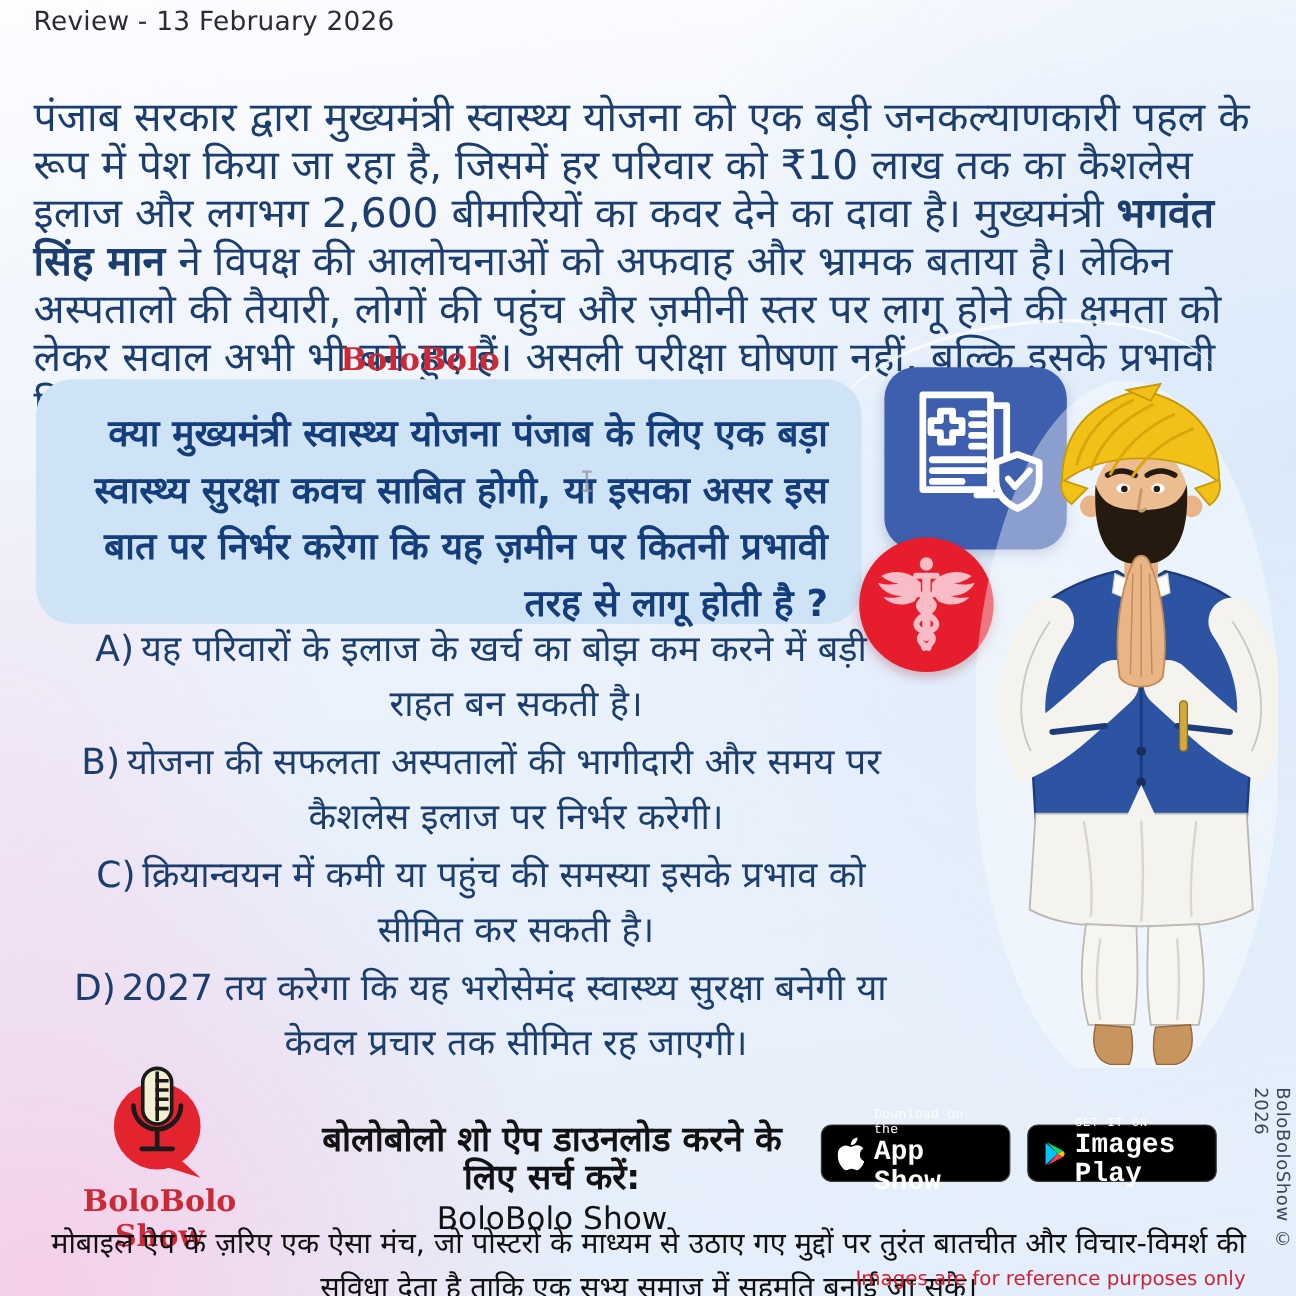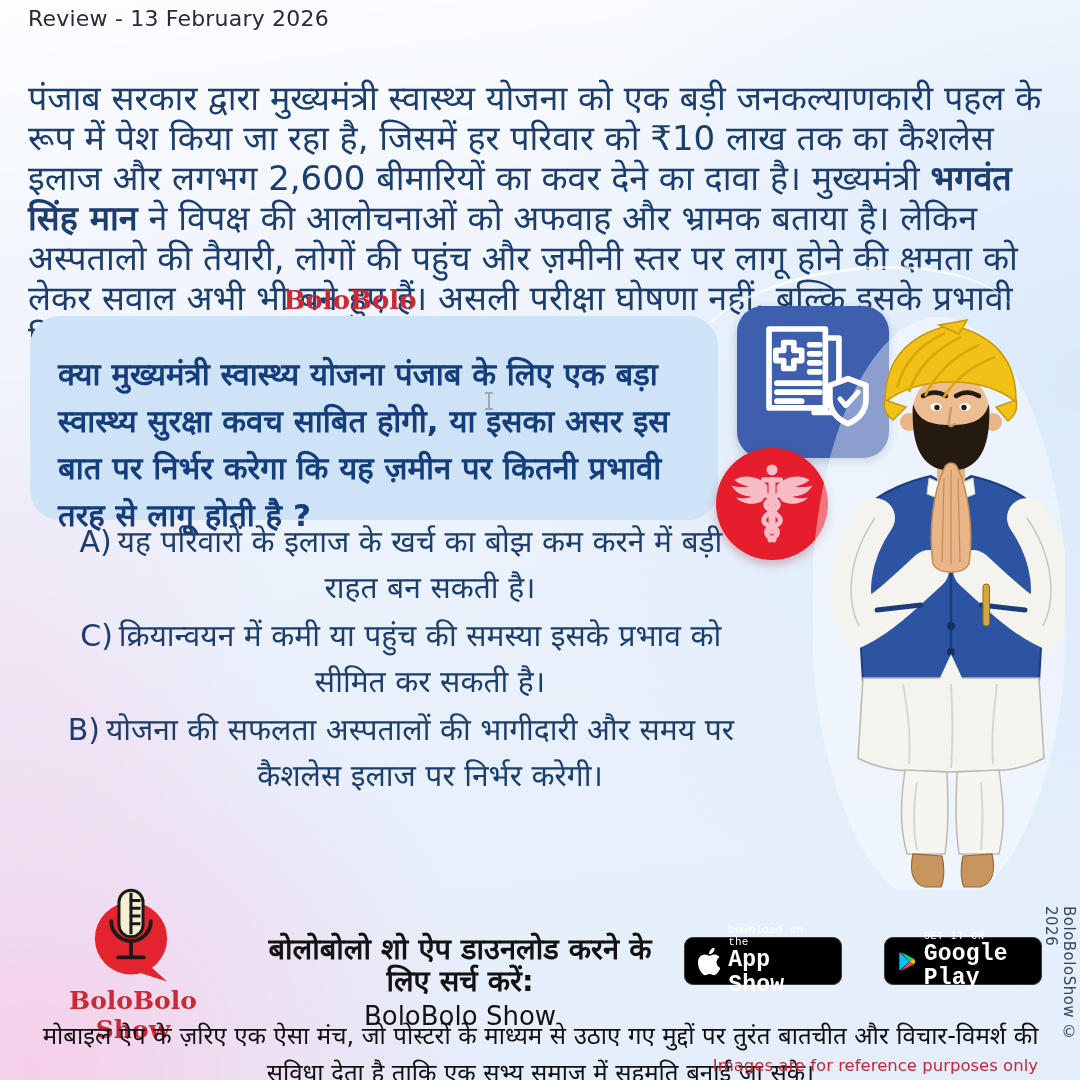--- a/index.html
+++ b/index.html
@@ -16,41 +16,41 @@
   }
   .abs{position:absolute;}
   
   .review-date{left:28px;top:6px;font-size:22px;color:#2b2b33;letter-spacing:.2px;}
   
   .intro{left:28px;top:44px;width:1030px;font-size:34px;line-height:40px;color:#1b3e6e;font-weight:500;}
   .intro b{font-weight:800;}
   
   .brand-top{left:255px;top:285px;width:190px;text-align:center;font-family:"DejaVu Serif","Liberation Serif",serif;font-weight:700;font-size:26px;color:#cc2936;}
   
-  .qbox{left:30px;top:316px;width:688px;height:204px;background:#cfe3f6;border-radius:30px;padding:35px 28px;}
+  .qbox{left:30px;top:316px;width:688px;height:204px;background:#cfe3f6;border-radius:30px;padding:23px 28px;text-align:right;}
   .qbox .qtext{font-size:31px;font-weight:700;line-height:47px;color:#143d7c;}
   .cursor-artifact{left:483px;top:391px;width:12px;height:20px;opacity:.75;}
   
   .options{left:28px;top:519px;width:712px;color:#1c3e6d;font-size:30px;line-height:46px;font-weight:500;text-align:center;}
   .option{padding-left:92px;text-indent:-64px;margin-bottom:2px;}
   .option .opt-label{display:inline-block;min-width:44px;text-indent:0;}
   
   .swoosh{left:690px;top:268px;width:330px;height:150px;border-radius:50%;border-top:3px solid rgba(255,255,255,.75);transform:rotate(-7deg);}
   .health-icon-card{left:737px;top:306px;width:152px;height:152px;background:#3d5fae;border-radius:26px;box-shadow:0 4px 10px rgba(30,60,120,.25);padding:14px;}
   .caduceus-circle{left:716px;top:448px;width:112px;height:112px;background:#e51d2c;border-radius:50%;box-shadow:0 4px 10px rgba(150,20,30,.3);padding:10px;}
   .figure{left:813px;top:312px;width:252px;height:578px;}
   
   .mic-logo{left:88px;top:884px;width:86px;height:102px;}
   .brand-bottom{left:30px;top:986px;width:206px;text-align:center;font-family:"DejaVu Serif","Liberation Serif",serif;font-weight:700;font-size:25px;color:#cc2936;}
   .search-block{left:252px;top:933px;width:416px;text-align:center;color:#121212;}
   .search-line1{font-size:29px;line-height:32px;font-weight:600;}
   .search-line2{font-size:26px;line-height:34px;margin-top:2px;}
   .store-badge{height:48px;background:#000;border:1px solid #3a3a3a;border-radius:9px;display:flex;align-items:center;padding:0 13px;gap:8px;color:#fff;cursor:pointer;font-family:Liberation Mono, monospace;}
   .appstore-badge{left:684px;top:937px;width:158px;}
-  .googleplay-badge{left:884px;top:937px;width:158px;}
+  .googleplay-badge{left:856px;top:937px;width:158px;}
   .badge-text{display:flex;flex-direction:column;justify-content:center;line-height:1.05;}
   .badge-small{font-size:11px;letter-spacing:.2px;}
   .badge-small.caps{font-size:10px;letter-spacing:.8px;}
   .badge-big{font-size:23px;font-weight:600;letter-spacing:.2px;}
   .copyright-vertical{left:1042px;top:906px;height:170px;writing-mode:vertical-rl;font-size:15px;color:#39465f;letter-spacing:.5px;}
   .footer-desc{left:38px;top:1018px;width:1005px;text-align:center;font-size:24px;line-height:37px;color:#101010;font-weight:500;}
   .disclaimer{right:42px;top:1056px;font-size:16.5px;color:#cb2335;}
 </style>
 </head>
 <body>
@@ -68,22 +68,23 @@
   <div class="abs qbox">
     <div class="qtext">क्या मुख्यमंत्री स्वास्थ्य योजना पंजाब के लिए एक बड़ा स्वास्थ्य सुरक्षा कवच साबित होगी, या इसका असर इस बात पर निर्भर करेगा कि यह ज़मीन पर कितनी प्रभावी तरह से लागू होती है ?</div>
   </div>
 
   <svg class="abs cursor-artifact" viewBox="0 0 12 20">
     <path d="M2 2 H10 M6 2 V18 M2 18 H10" stroke="#8f949c" stroke-width="2" fill="none"></path>
   </svg>
 
   <div class="abs options">
     <div class="option"><span class="opt-label">A)</span><span>यह परिवारों के इलाज के खर्च का बोझ कम करने में बड़ी राहत बन सकती है।</span></div>
+    <div class="option"><span class="opt-label">B)</span><span>योजना की सफलता अस्पतालों की भागीदारी और समय पर कैशलेस इलाज पर निर्भर करेगी।</span></div>
     <div class="option"><span class="opt-label">C)</span><span>क्रियान्वयन में कमी या पहुंच की समस्या इसके प्रभाव को सीमित कर सकती है।</span></div>
-    <div class="option"><span class="opt-label">B)</span><span>योजना की सफलता अस्पतालों की भागीदारी और समय पर कैशलेस इलाज पर निर्भर करेगी।</span></div>
+    <div class="option"><span class="opt-label">D)</span><span>2027 तय करेगा कि यह भरोसेमंद स्वास्थ्य सुरक्षा बनेगी या केवल प्रचार तक सीमित रह जाएगी।</span></div>
   </div>
 
   <div class="abs health-icon-card">
     <svg viewBox="0 0 110 110" width="124" height="124">
       <g fill="none" stroke="#ffffff" stroke-width="5" stroke-linecap="round" stroke-linejoin="round">
         <path d="M66 16 h12 v66 h-22"></path>
         <rect x="16" y="8" width="50" height="70" fill="#3d5fae"></rect>
         <path d="M29 20 h9 v7 h7 v9 h-7 v7 h-9 v-7 h-7 v-9 h7 z"></path>
         <path d="M52 22 h9 M52 30 h9 M52 38 h9 M52 46 h9"></path>
         <path d="M23 56 h38 M23 64 h38 M23 72 h22"></path>
@@ -189,21 +190,21 @@
 
   <div class="abs store-badge googleplay-badge">
     <svg viewBox="0 0 40 44" width="26" height="29">
       <polygon points="5,0 36,16 26,22" fill="#00df76"></polygon>
       <polygon points="5,44 36,28 26,22" fill="#ff3a44"></polygon>
       <polygon points="26,22 36,16 39.5,22 36,28" fill="#ffc400"></polygon>
       <polygon points="3,1 26,22 3,43" fill="#00c4ff"></polygon>
     </svg>
     <div class="badge-text">
       <span class="badge-small caps">GET IT ON</span>
-      <span class="badge-big">Google Play</span>
+      <span class="badge-big">Images Play</span>
     </div>
   </div>
 
   <div class="abs copyright-vertical">BoloBoloShow © 2026</div>
 
   <div class="abs footer-desc">मोबाइल ऐप के ज़रिए एक ऐसा मंच, जो पोस्टरों के माध्यम से उठाए गए मुद्दों पर तुरंत बातचीत और विचार-विमर्श की सुविधा देता है ताकि एक सभ्य समाज में सहमति बनाई जा सके।</div>
 
   <div class="abs disclaimer">Images are for reference purposes only</div>
 
 </div>

